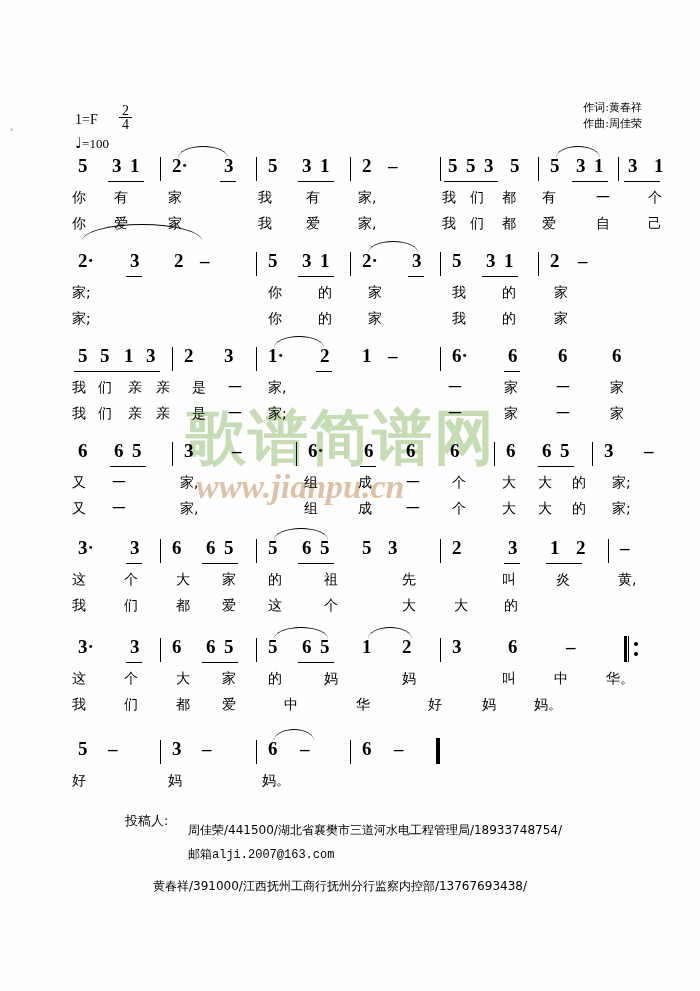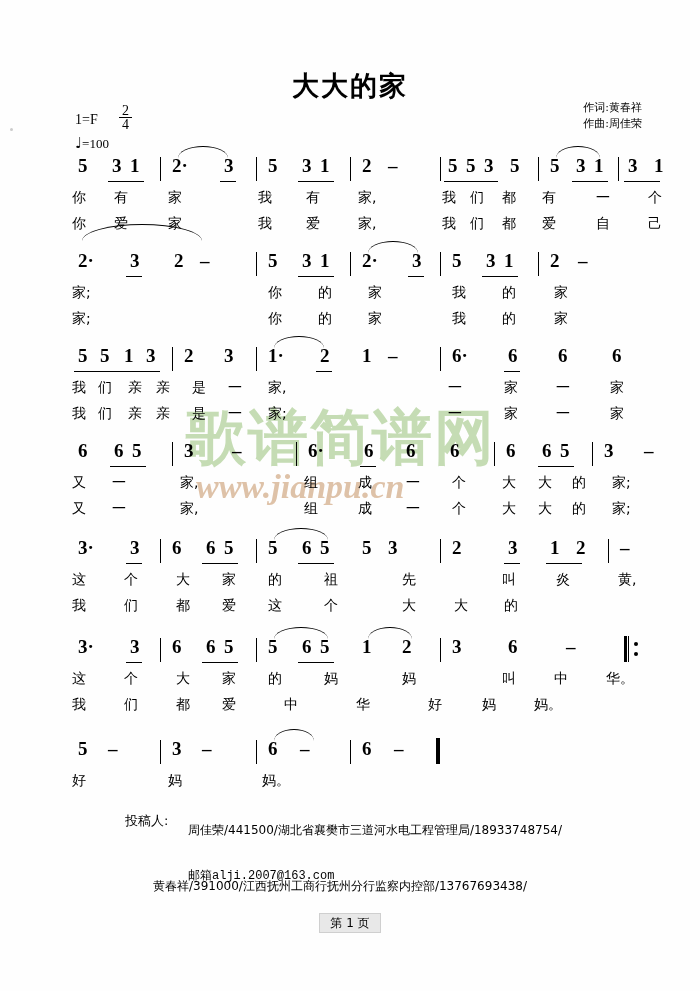--- a/index.html
+++ b/index.html
@@ -176,21 +176,21 @@
     position: absolute;
     left: 0; top: 808px;
     width: 700px;
     font-family: "DejaVu Sans", sans-serif;
     font-size: 12px;
     color: #000;
     z-index: 10;
   }
   .f-label { position: absolute; left: 125px; top: 4px; font-size: 13px; }
   .f-l1 { position: absolute; left: 188px; top: 14px; font-size: 12px; }
-  .f-l2 { position: absolute; left: 188px; top: 38px; font-size: 12px; font-family: "Liberation Mono", monospace; margin-top: 21px; }
+  .f-l2 { position: absolute; left: 188px; top: 38px; font-size: 12px; font-family: "Liberation Mono", monospace; }
   .f-l3 { position: absolute; left: 153px; top: 70px; font-size: 12px; }
 
   .pagenum {
     position: absolute;
     left: 0; top: 915px;
     width: 700px;
     text-align: center;
     font-size: 12px;
     font-family: "DejaVu Sans", sans-serif;
     color: #000;
@@ -209,21 +209,20 @@
     border-radius: 50%;
   }
 </style>
 </head>
 <body>
 
 <div class="page">
 
   <div class="corner-dot"></div>
 
-  <div class="title">大大的家</div>
 
   <div class="credits">
     <div>作词:黄春祥</div>
     <div>作曲:周佳荣</div>
   </div>
 
   <div class="keyblock">
     <div class="key-line">
       <span class="key-1f">1=F</span>
       <span class="frac">
@@ -592,17 +591,14 @@
     <div class="wm-url">www.jianpu.cn</div>
   </div>
 
   <div class="footer">
     <span class="f-label">投稿人:</span>
     <span class="f-l1">周佳荣/441500/湖北省襄樊市三道河水电工程管理局/18933748754/</span>
     <span class="f-l2">邮箱alji.2007@163.com</span>
     <span class="f-l3">黄春祥/391000/江西抚州工商行抚州分行监察内控部/13767693438/</span>
   </div>
 
-  <div class="pagenum">
-    <span>第 1 页</span>
-  </div>
 
 </div>
 
 </body></html>

